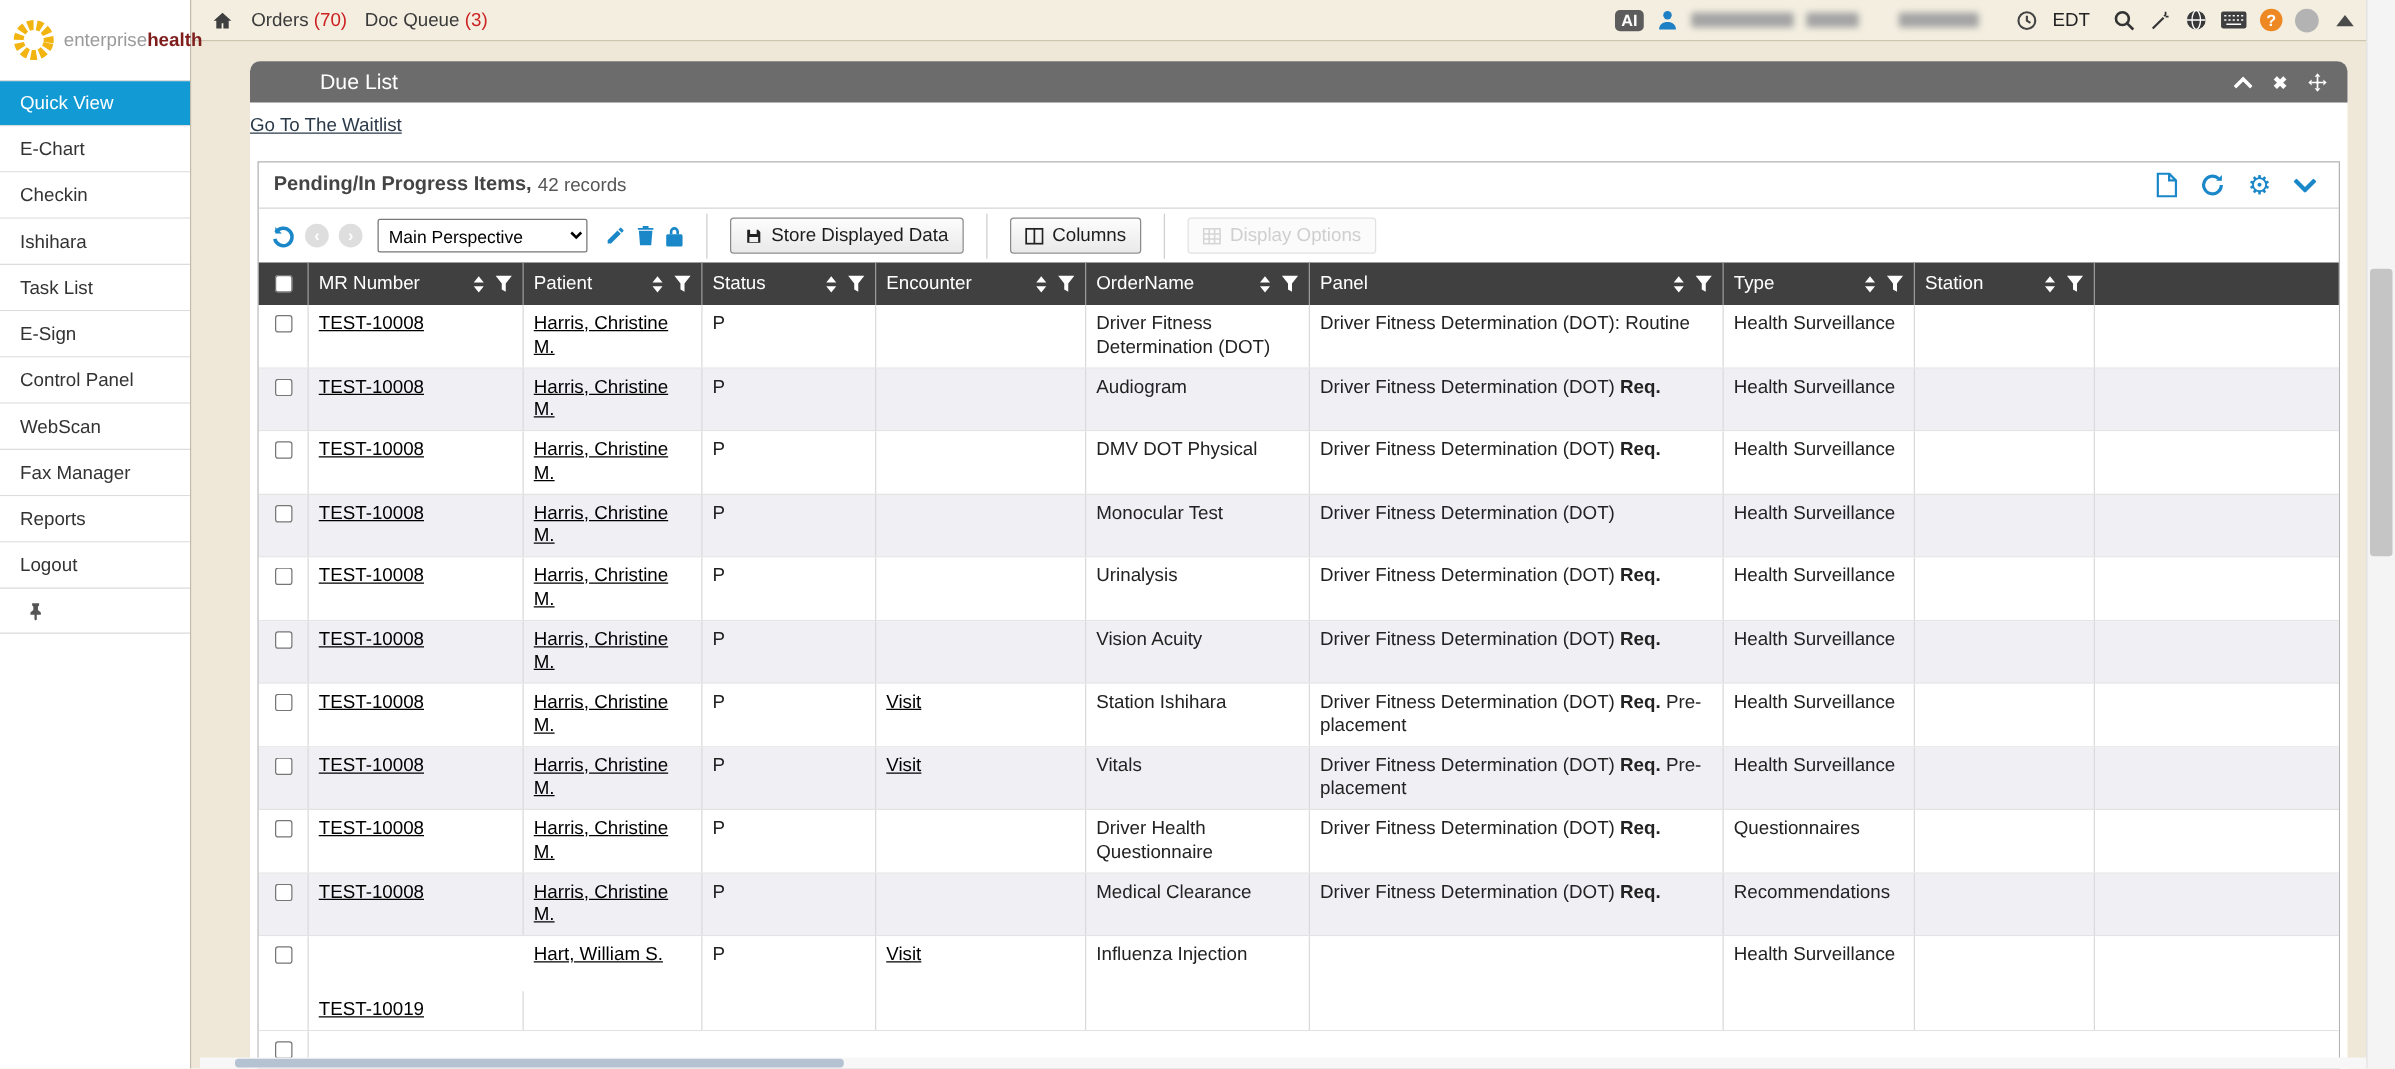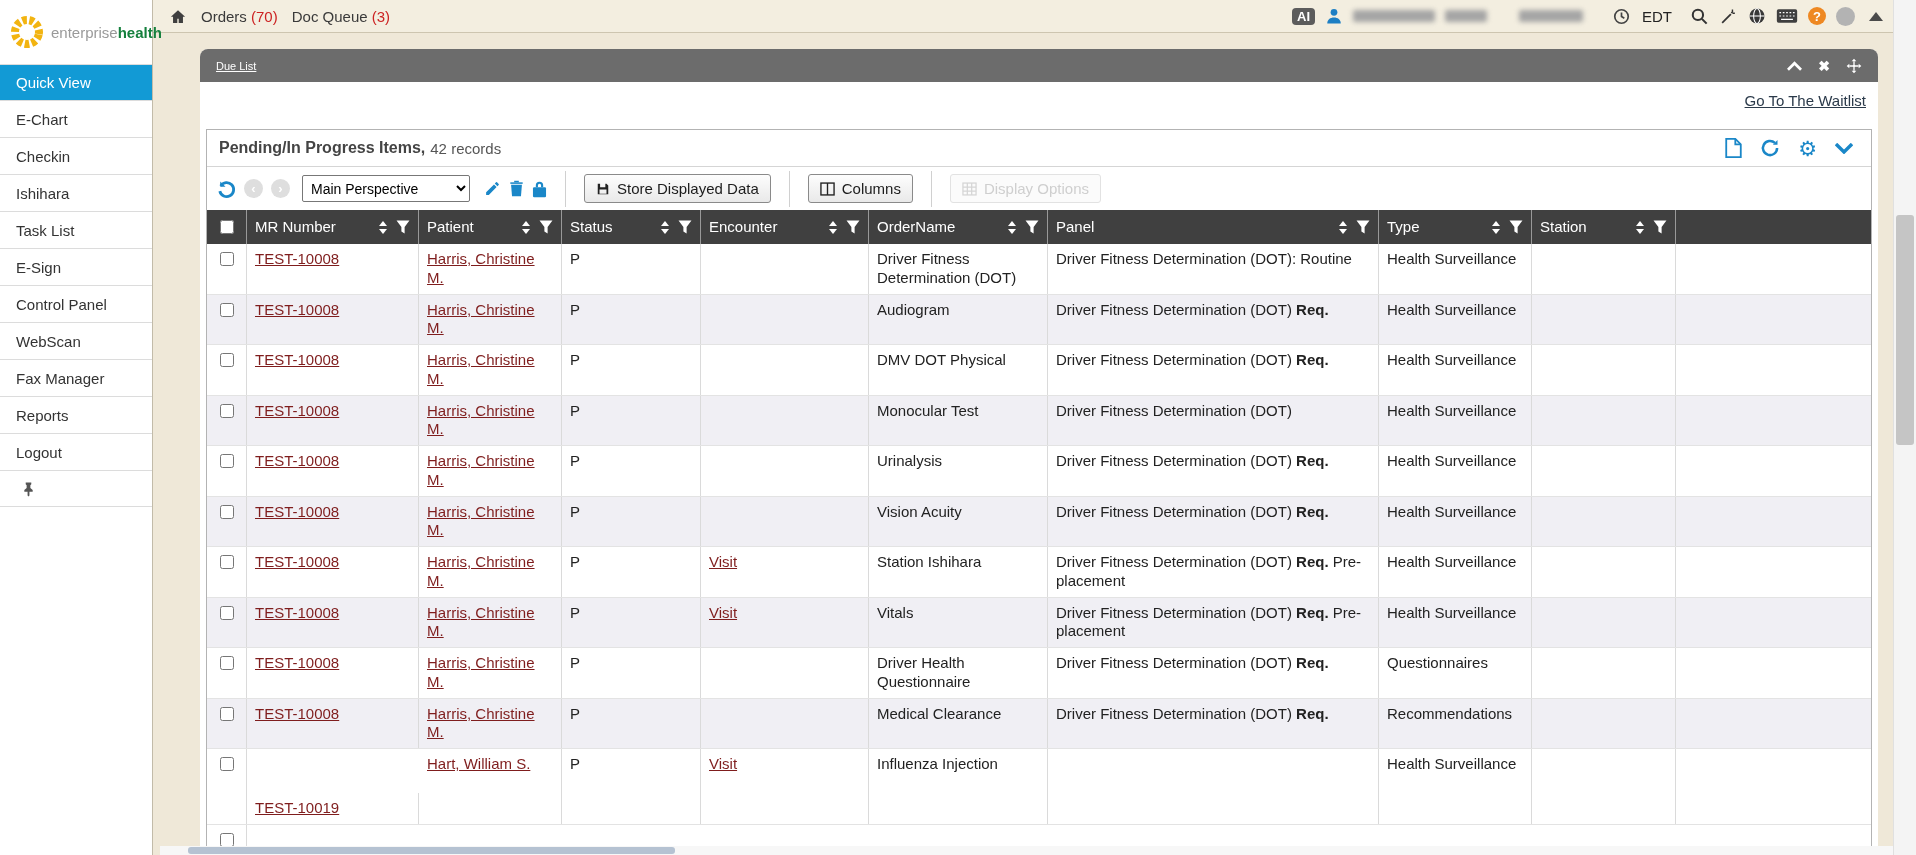--- a/index.html
+++ b/index.html
@@ -21,37 +21,37 @@
     font-weight:bold; font-size:13px; display:flex; align-items:center; justify-content:center; }
   .avatar-circle { width:19px; height:19px; border-radius:50%; background:#b3b3b3; }
   .scroll-top-tri { width:0; height:0; border-left:7px solid transparent; border-right:7px solid transparent;
     border-bottom:9px solid #4a4a4a; margin-left:4px; }
 
   
   .sidebar { position:absolute; left:0; top:0; width:153px; height:855px; background:#fff;
     border-right:1px solid #c2bba9; z-index:3; }
   .logo-area { height:64px; display:flex; align-items:center; padding-left:8px; gap:5px; }
   .logo-text { font-size:15px; color:#9a9a9a; letter-spacing:0; white-space:nowrap; }
-  .logo-text b { color:#15803d; }
+  .logo-text b { color:#7f1d1d; }
   .side-item { height:37px; display:flex; align-items:center; padding-left:16px; font-size:15px;
     color:#333; border-bottom:1px solid #dcdcdc; cursor:pointer; background:#fff; }
   .menu-wrap .side-item:first-child { border-top:1px solid #dcdcdc; }
   .side-item.active { background:#129ad5; color:#fff; }
   .pin-item { height:36px; display:flex; align-items:center; padding-left:22px;
     border-bottom:1px solid #dcdcdc; cursor:pointer; }
 
   
   .panel { position:absolute; left:200px; top:49px; width:1678px; height:900px; background:#fff;
     border-radius:8px 8px 0 0; z-index:2; }
   .panel-head { height:33px; background:#6c6c6c; border-radius:8px 8px 0 0; display:flex;
     align-items:center; color:#fff; }
-  .panel-title { font-size:11px; margin-left:16px;text-decoration:underline; }
+  .panel-title { font-size:17px; margin-left:56px; }
   .panel-head-icons { margin-left:auto; display:flex; align-items:center; gap:16px; padding-right:16px; }
   .ph-icon { cursor:pointer; display:flex; align-items:center; color:#fff; font-size:14px; font-weight:bold; }
-  .waitlist-row { display:flex; justify-content:flex-end; padding:10px 12px 0 0; }
+  .waitlist-row { display:flex; padding:10px 12px 0 0; }
   .waitlist-link { font-size:15px; color:#2b3a4a; text-decoration:underline; cursor:pointer; }
 
   .inner-box { margin:20px 6px 0 6px; border:1px solid #b3b3b3; background:#fff; }
   .list-head { height:36px; display:flex; align-items:center; padding:0 12px; }
   .list-title { font-size:16px; font-weight:bold; color:#444; }
   .list-records { font-size:15px; color:#555; margin-left:5px; }
   .list-head-icons { margin-left:auto; display:flex; align-items:center; gap:18px; padding-right:6px; }
   .blue-icon { color:#1a87c8; cursor:pointer; display:flex; align-items:center; }
   .gear-glyph { font-size:21px; line-height:1; color:#1a87c8; }
 
@@ -78,21 +78,21 @@
   .cb-cell { display:flex; justify-content:center; align-items:flex-start; padding-top:8px; }
   .hdr .cb-cell { align-items:center; padding-top:0; }
   input[type=checkbox] { width:14px; height:14px; accent-color:#fff; }
   .hlabel { font-size:15px; }
   .hctrl { margin-left:auto; display:flex; align-items:center; gap:9px; }
   .sort-box { display:flex; flex-direction:column; align-items:center; cursor:pointer; }
   .tri-up { width:0; height:0; border-left:4px solid transparent; border-right:4px solid transparent;
     border-bottom:5px solid #fff; margin-bottom:3px; }
   .tri-dn { width:0; height:0; border-left:4px solid transparent; border-right:4px solid transparent;
     border-top:5px solid #fff; }
-  .lnk { color:#7f1d1d; text-decoration:underline; cursor:pointer; }
+  .lnk { color:#000000; text-decoration:underline; cursor:pointer; }
   .req-b { font-weight:bold;margin-top:22px; }
   .extra-row { min-height:27px; }
 
   
   .footer-bars { display:flex; gap:16px; margin:10px 0 0 56px; align-items:flex-start; }
   .fgroup { display:flex; align-items:center; gap:10px; background:#fff; border:1px solid #d0d0d0;
     border-left:5px solid #1a9ad6; border-radius:4px; padding:9px 12px; height:52px; }
   .fgroup-label { font-size:15px; color:#111; margin-right:4px; }
   .fbtn { display:flex; align-items:center; gap:7px; font-size:15px; color:#d2d2d2;
     background:#f7f7f7; border:1px solid #e6e6e6; border-radius:3px; padding:6px 13px;

